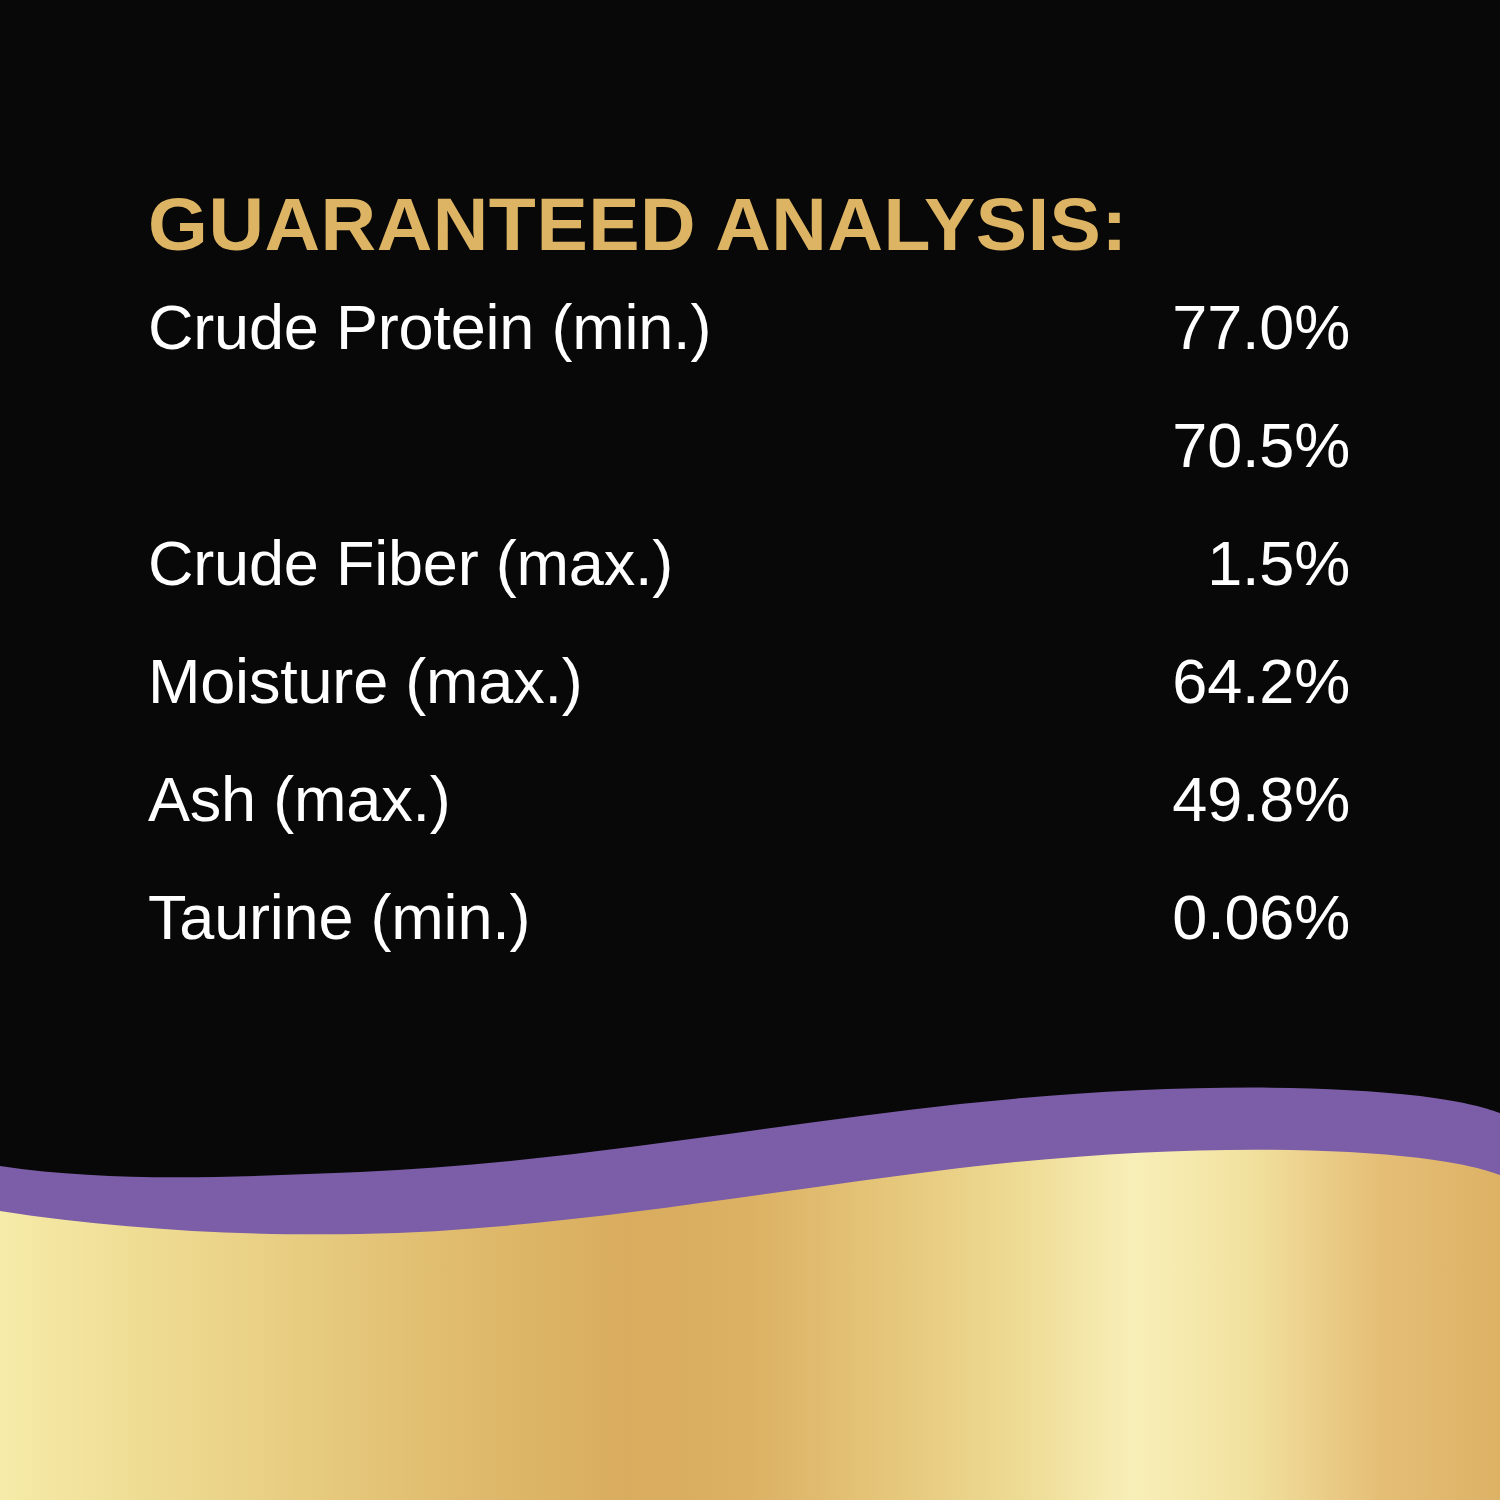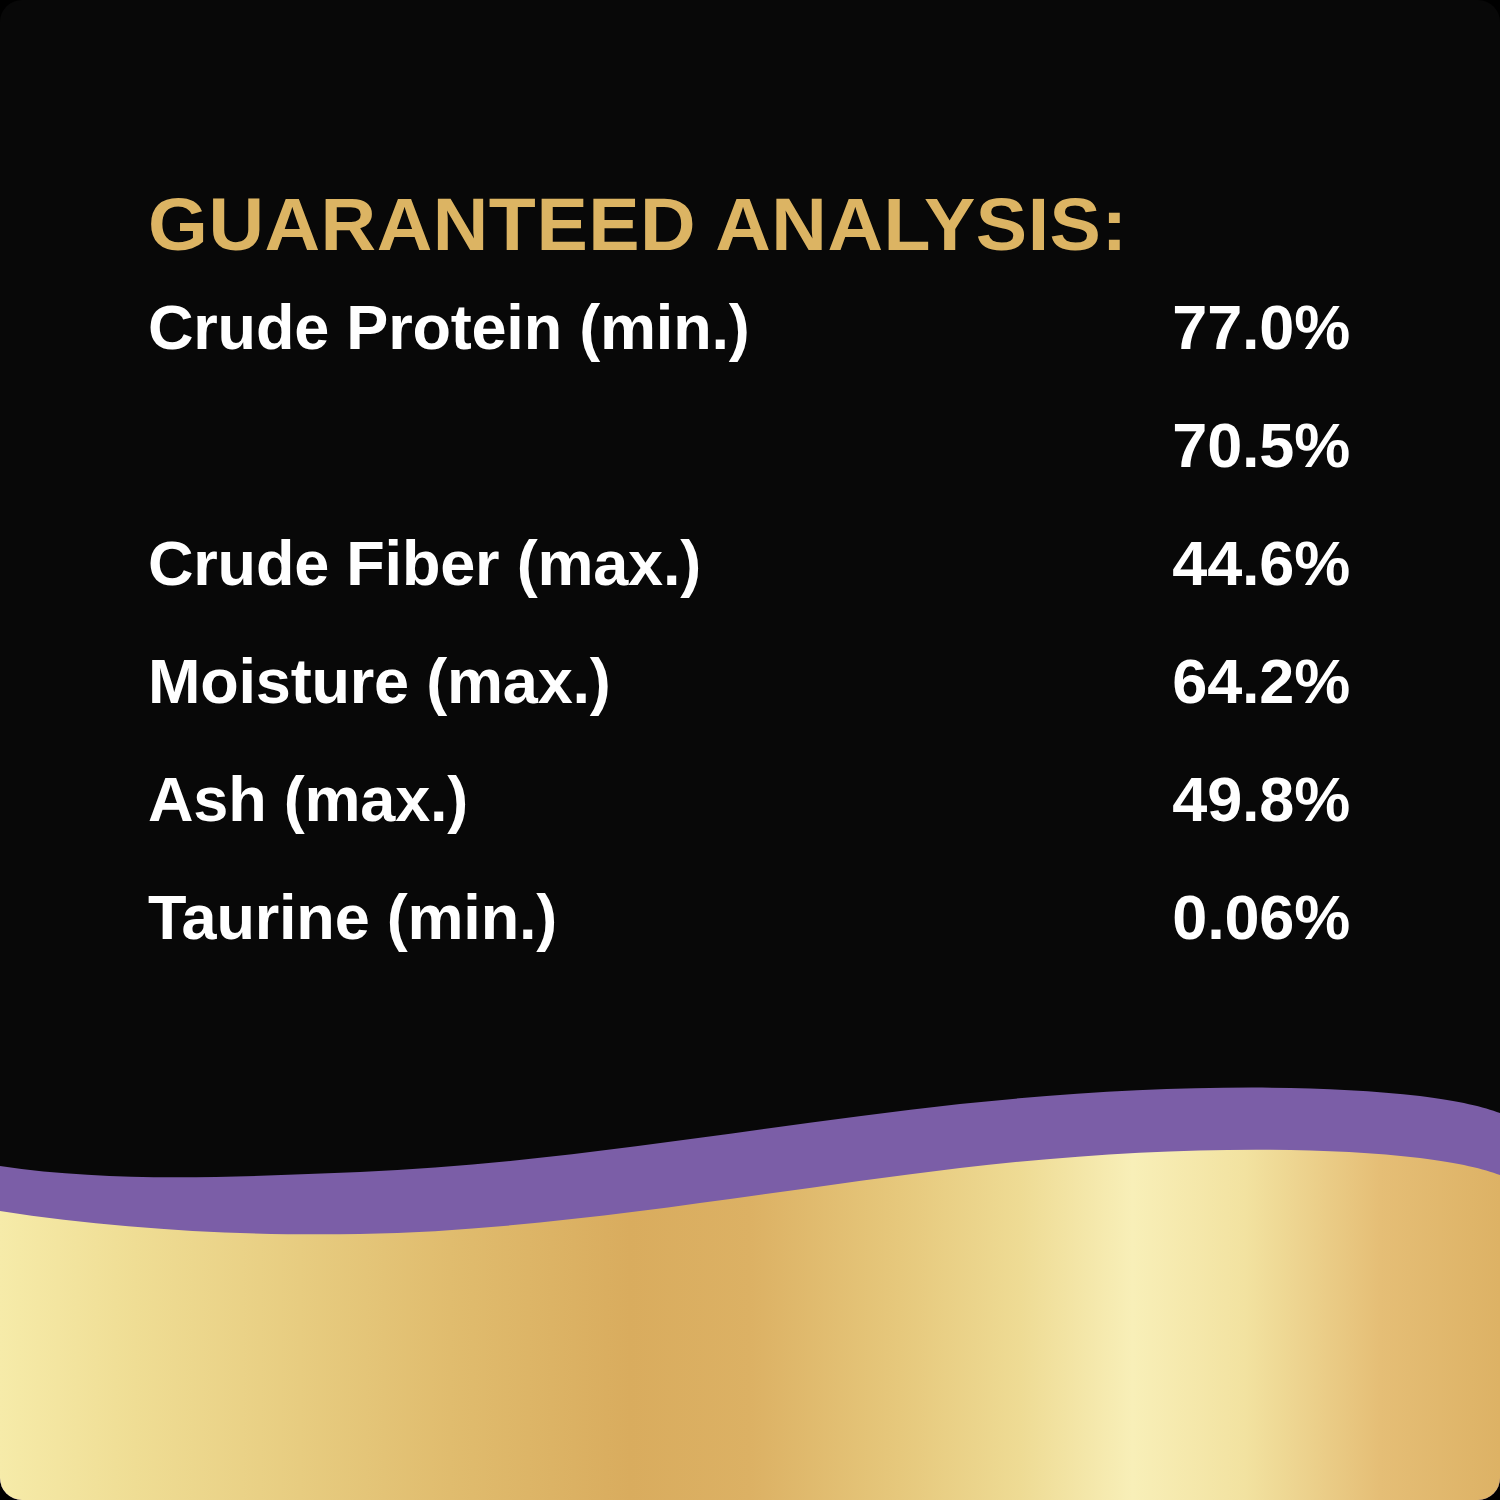--- a/index.html
+++ b/index.html
@@ -8,21 +8,20 @@
     padding: 0;
     background: #000;
   }
   #root {
     position: relative;
     width: 1500px;
     height: 1500px;
     background: #080808;
     overflow: hidden;
     font-family: "Liberation Sans", "DejaVu Sans", sans-serif;
-    border-radius: 22px;
     -webkit-font-smoothing: antialiased;
   }
 
   
   #panel-heading {
     position: absolute;
     left: 148px;
     top: 138px;
     font-size: 74px;
     font-weight: 700;
@@ -42,21 +41,21 @@
     width: 1202px;
   }
   .analysis-row {
     position: relative;
     height: 118px;
     display: flex;
     align-items: flex-end;
     white-space: nowrap;
     color: #FFFFFF;
     font-size: 63px;
-    font-weight: 700;
+    font-weight: 400;
     line-height: 118px;
   }
   .row-label {
     flex: 0 0 auto;
     letter-spacing: -0.2px;
   }
   .row-leader {
     flex: 1 1 auto;
     overflow: hidden;
     margin: 0 0 0 0;
@@ -109,21 +108,21 @@
           <span class="row-leader-inner">..........................................................</span>
         </span>
       <span class="row-value">70.5%</span>
     </div>
 
     <div class="analysis-row">
       <span class="row-label">Crude Fiber (max.)</span>
       <span class="row-leader">
           <span class="row-leader-inner">..........................................................</span>
         </span>
-      <span class="row-value">44.6%</span>
+      <span class="row-value">1.5%</span>
     </div>
 
     <div class="analysis-row">
       <span class="row-label">Moisture (max.)</span>
       <span class="row-leader">
           <span class="row-leader-inner">..........................................................</span>
         </span>
       <span class="row-value">64.2%</span>
     </div>
 

